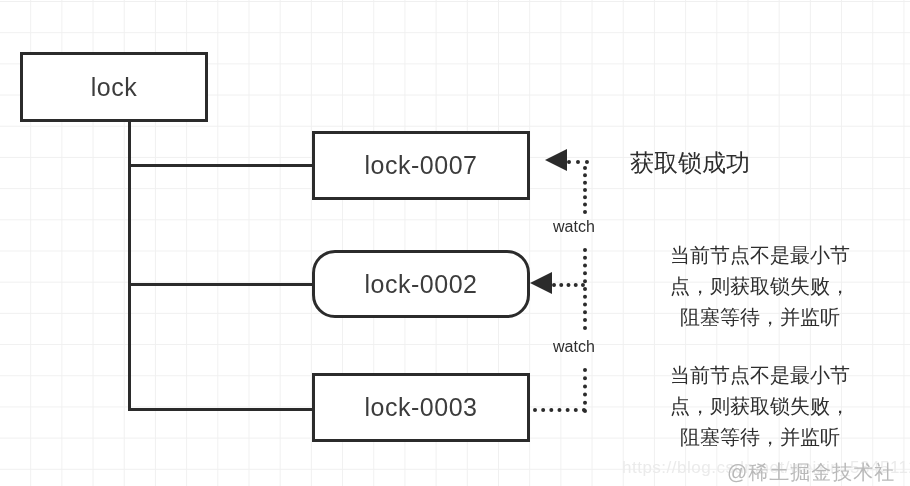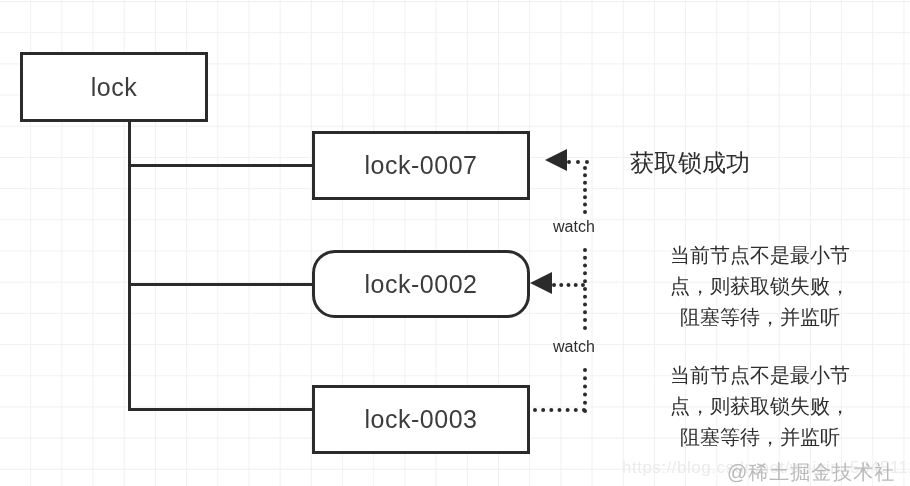--- a/index.html
+++ b/index.html
@@ -107,21 +107,21 @@
   <div class="conn h-branch" style="left:128px; top:408px; width:186px;"></div>
 
   <div class="node-box" style="left:312px; top:131px; width:218px; height:69px;">
     <span class="node-label">lock-0007</span>
   </div>
 
   <div class="node-box" style="left:312px; top:250px; width:218px; height:68px;border-radius:23px;">
     <span class="node-label">lock-0002</span>
   </div>
 
-  <div class="node-box" style="left:312px; top:373px; width:218px; height:69px;margin-top:12px;">
+  <div class="node-box" style="left:312px; top:373px; width:218px; height:69px;">
     <span class="node-label">lock-0003</span>
   </div>
 
   <div class="arrow-left" style="left:545px; top:149px;"></div>
   <div class="dotted-h" style="left:567px; top:160px; width:22px;"></div>
   <div class="anno-text" style="left:596px; top:147px;margin-left:34px;">获取锁成功</div>
 
   <div class="dotted-v" style="left:583px; top:166px; height:48px;"></div>
 
   <div class="watch-label" style="left:553px; top:218px;">watch</div>

